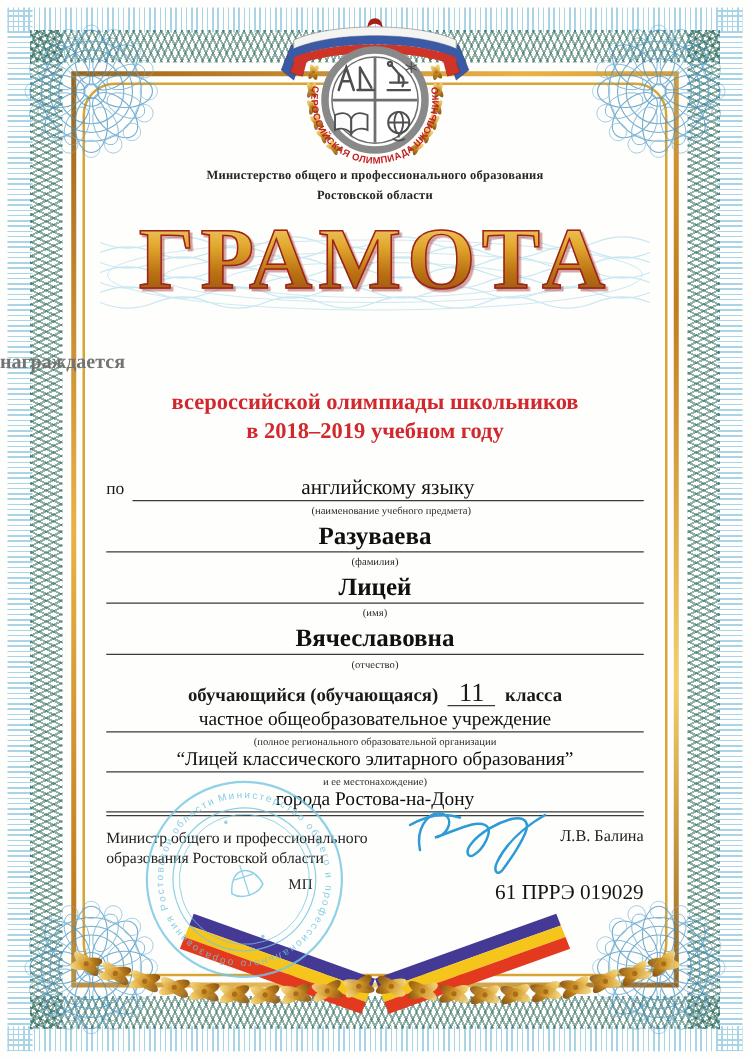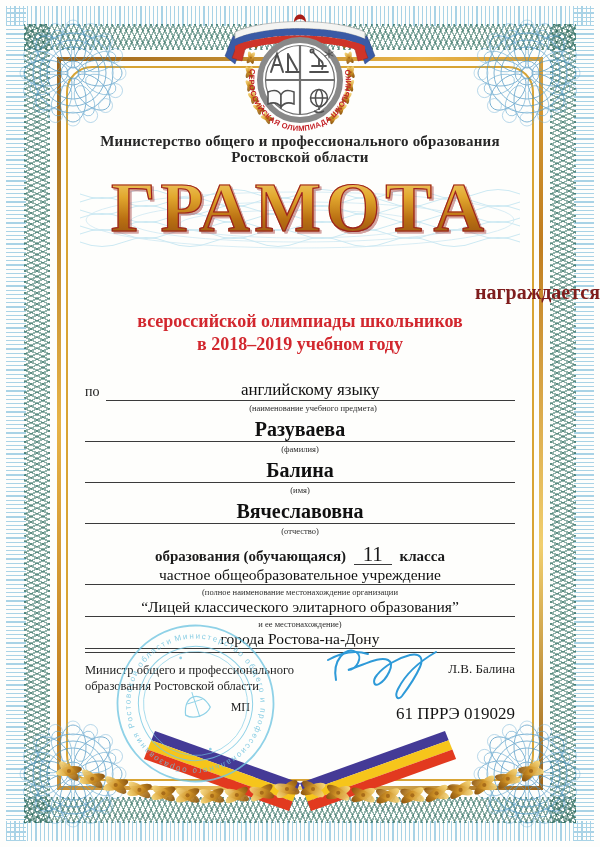--- a/index.html
+++ b/index.html
@@ -30,29 +30,29 @@
   .goldframe-inner{position:absolute;inset:66px;z-index:2;border:2px solid #d8a434;border-radius:26px;}
 
   .rosette{position:absolute;width:130px;height:130px;z-index:3;opacity:.75;}
   #rosTL{left:8px;top:8px}#rosTR{right:8px;top:8px}
   #rosBL{left:8px;bottom:8px}#rosBR{right:8px;bottom:8px}
 
   .deco-cloud{position:absolute;left:80px;top:180px;width:440px;height:84px;z-index:2;}
 
   
   .ministry{position:absolute;left:0;right:0;top:133px;text-align:center;z-index:5;
-            font-weight:bold;font-size:15px;line-height:16px;color:#262626;letter-spacing:.2px;}
+            font-weight:bold;font-size:10px;line-height:16px;color:#262626;letter-spacing:.2px;}
   .title-wrap{position:absolute;left:0;right:0;top:162px;text-align:center;z-index:5;}
   .title-text{display:inline-block;font-weight:bold;font-size:70px;letter-spacing:5px;line-height:92px;
      background:linear-gradient(180deg,#f4d77e 8%,#e2a82e 38%,#b96f12 62%,#7e3f10 100%);
      -webkit-background-clip:text;background-clip:text;color:transparent;
      -webkit-text-stroke:1.2px #9d2121;
      filter:drop-shadow(2px 2px 0 rgba(150,30,30,.4));}
-  .awarded{position:absolute;left:0;right:0;top:281px;text-align:right;z-index:5;
-           font-weight:bold;font-size:20px;color:#7f1d1d;}
+  .awarded{position:absolute;left:0;right:0;top:281px;text-align:left;z-index:5;
+           font-weight:bold;font-size:16px;color:#737373;}
   .subtitle{position:absolute;left:0;right:0;top:310px;text-align:center;z-index:5;
             font-weight:bold;font-size:18px;line-height:22.5px;color:#d2272e;}
 
   .fields{position:absolute;left:85px;width:430px;top:379px;z-index:5;}
   .row-subject{display:flex;align-items:flex-end;}
   .lbl-po{font-size:14px;padding-right:6px;line-height:18px;}
   .fvalue{flex:1;text-align:center;font-size:17px;line-height:21px;border-bottom:1.2px solid #3b3b3b;color:#101010;}
   .fvalue.b{font-weight:bold;font-size:20px;line-height:23px;margin-top:5px;}
   .fvalue.org{font-size:15.5px;line-height:19px;margin-top:0;}
   .fcaption{font-size:8.5px;line-height:10px;color:#2b2b2b;text-align:center;margin-top:2px;}
@@ -389,34 +389,34 @@
   <div class="fields">
     <div class="row-subject">
       <span class="lbl-po">по</span>
       <div class="fvalue">английскому языку</div>
     </div>
     <div class="fcaption shift">(наименование учебного предмета)</div>
 
     <div class="fvalue b">Разуваева</div>
     <div class="fcaption">(фамилия)</div>
 
-    <div class="fvalue b">Балина</div>
+    <div class="fvalue b">Лицей</div>
     <div class="fcaption">(имя)</div>
 
     <div class="fvalue b">Вячеславовна</div>
     <div class="fcaption">(отчество)</div>
 
     <div class="grade-row">
-      <span>образования (обучающаяся)</span>
+      <span>обучающийся (обучающаяся)</span>
       <span class="grade-num">11</span>
       <span>класса</span>
     </div>
 
     <div class="fvalue org">частное общеобразовательное учреждение</div>
-    <div class="fcaption">(полное наименование местонахождение организации</div>
+    <div class="fcaption">(полное регионального образовательной организации</div>
 
     <div class="fvalue org">“Лицей классического элитарного образования”</div>
     <div class="fcaption">и ее местонахождение)</div>
 
     <div class="fvalue org">города Ростова-на-Дону</div>
   </div>
 
   <div class="sig-block">
     <div class="sig-line"></div>
     <div class="min-title">

